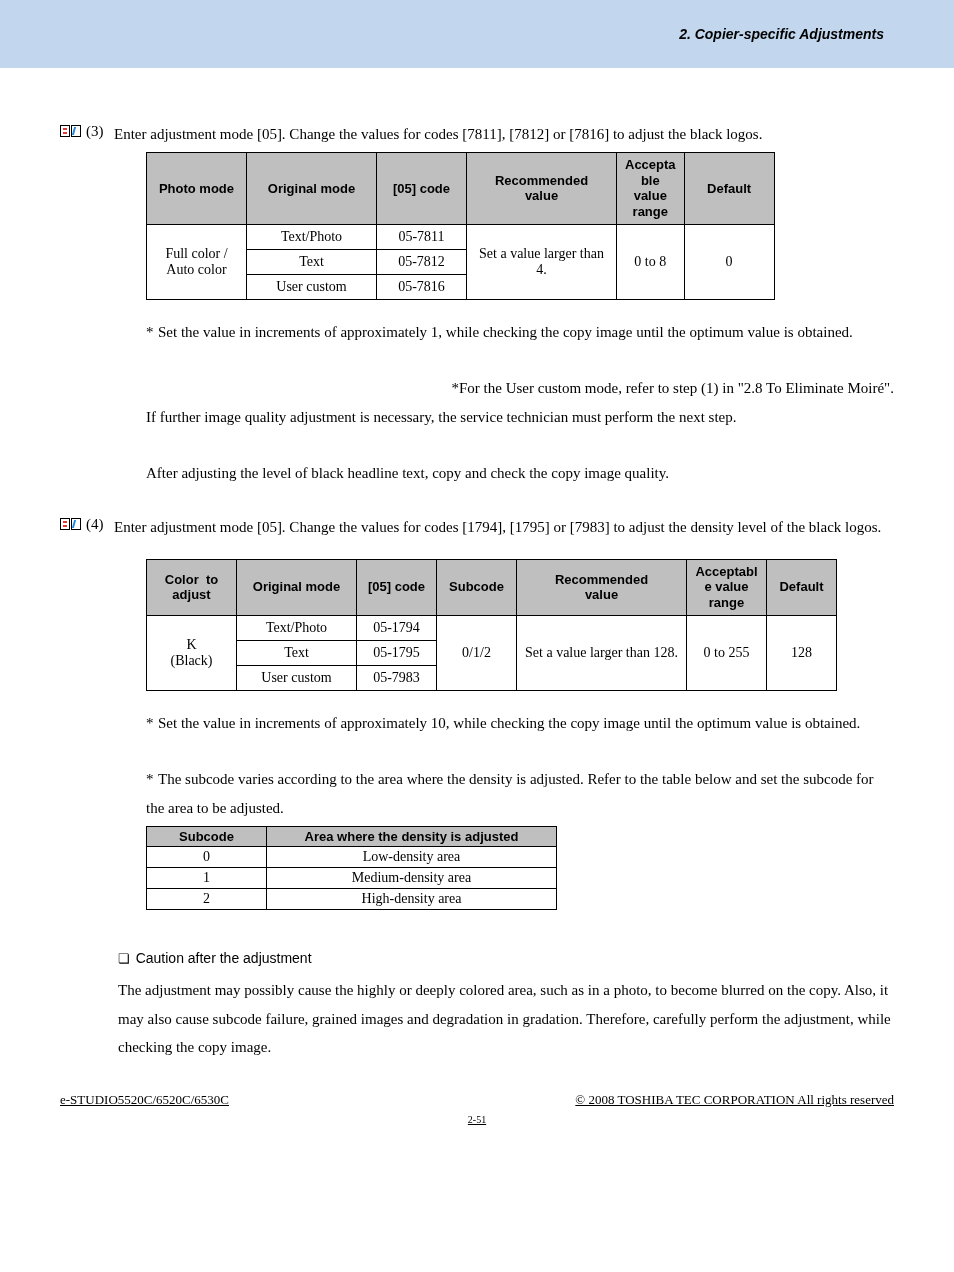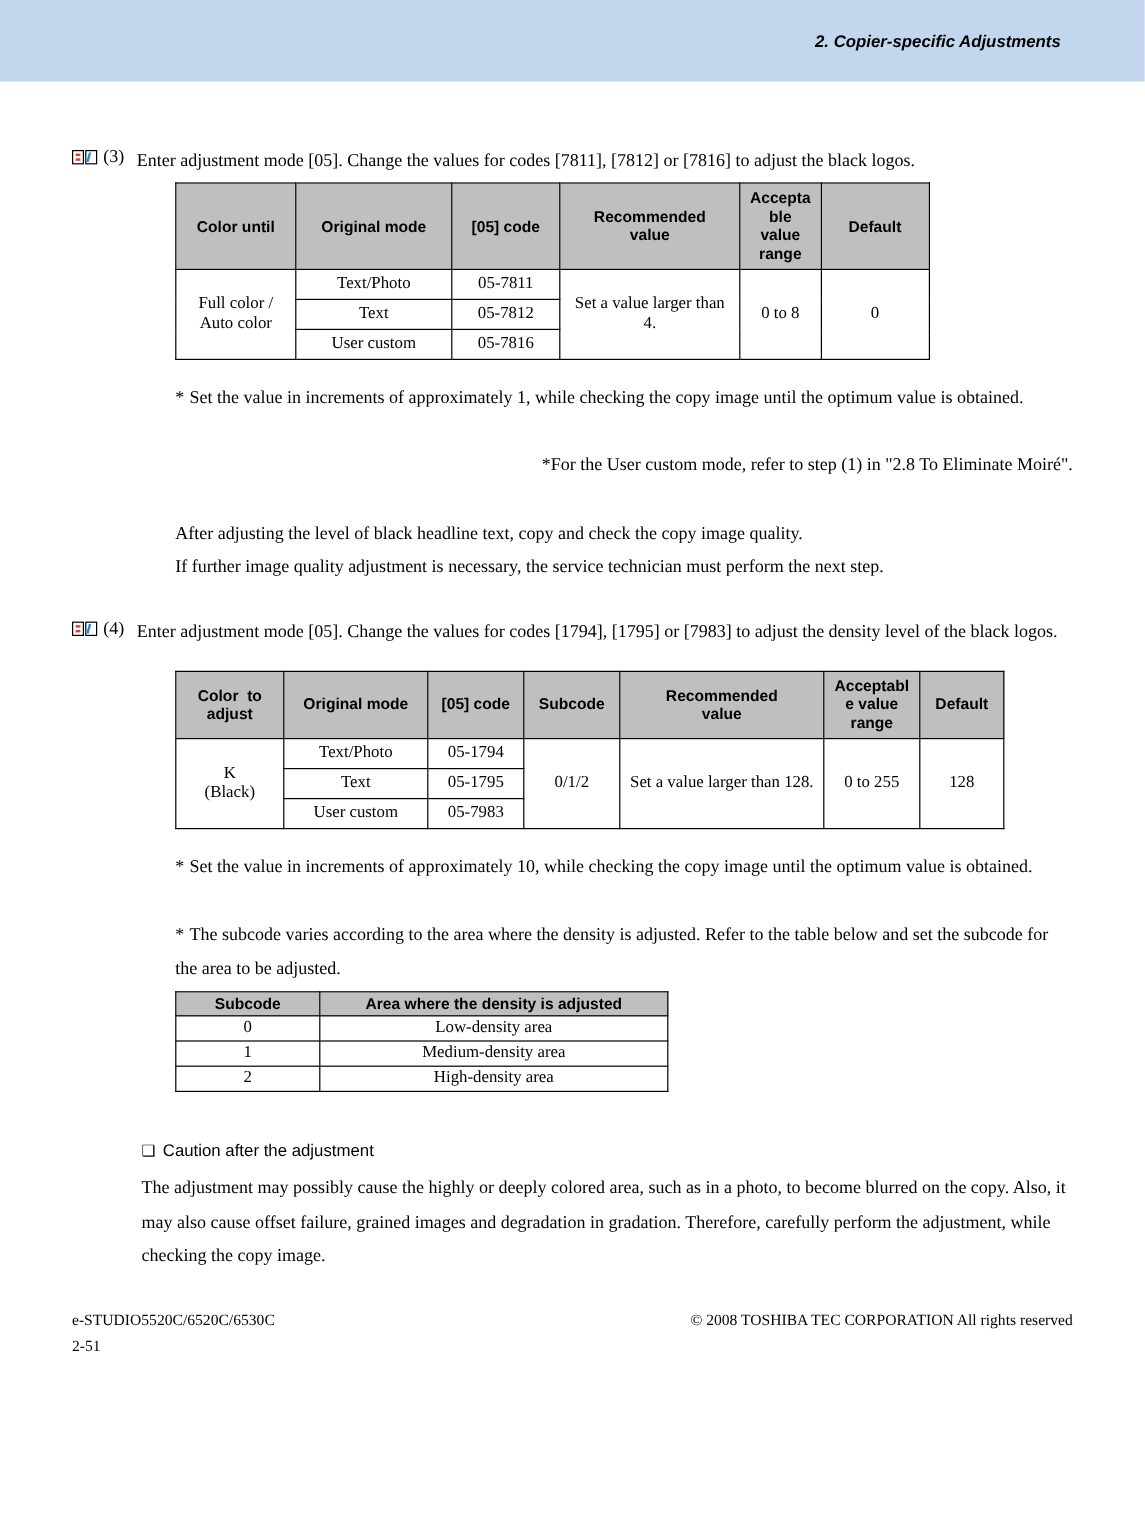--- a/index.html
+++ b/index.html
@@ -69,23 +69,24 @@
   }
   .note { margin-left: 86px; margin-top: 18px; line-height: 1.9; }
   .note-star { display:inline-block; width:12px; }
   .caution-line { margin-top:40px; margin-left:58px; font-family: Arial, Helvetica, sans-serif; font-weight:normal; font-size:14px; }
   .caution-body { margin-left:58px; margin-top:10px; line-height:1.9; }
   .check-icon { font-family: Arial; font-size:13px; margin-right:6px; }
   .footer {
     width: 954px;
     padding: 0 60px 30px 60px;
     font-size: 13px;
+    text-decoration: underline;
   }
   .footer-top { display:flex; justify-content:space-between; }
-  .footer-page { margin-top:6px; font-size:13px; }
+  .footer-page { text-align:center; margin-top:6px; font-size:10px; }
   table.sub { margin-left:86px; border-collapse:collapse; font-size:14px; }
   table.sub th, table.sub td { border:1px solid #000; padding:2px 10px; text-align:center; }
   table.sub th { background:#bfbfbf; font-family:Arial,Helvetica,sans-serif; font-weight:bold; font-size:13px; }
 </style>
 </head>
 <body>
 
 <div class="header-bar">
   <span class="header-title">2. Copier-specific Adjustments</span>
 </div>
@@ -97,21 +98,21 @@
       <span class="icon-box1"></span>
       <span class="icon-box2"></span>
     </div>
     <div class="num-col">(3)</div>
     <div class="step-text">Enter adjustment mode [05]. Change the values for codes [7811], [7812] or [7816] to adjust the black logos.</div>
   </div>
 
   <table class="data" style="margin-top:6px;">
     <tbody>
         <tr>
-      <th style="width:100px">Color until</th>
+      <th style="width:100px">Photo mode</th>
       <th style="width:130px">Original mode</th>
       <th style="width:90px">[05] code</th>
       <th style="width:150px">Recommended<br>value</th>
       <th style="width:63px">Accepta<br>ble value<br>range</th>
       <th style="width:90px">Default</th>
     </tr>
     <tr>
       <td rowspan="3">Full color / Auto color</td>
       <td>Text/Photo</td>
       <td>05-7811</td>
@@ -129,25 +130,25 @@
     </tr>
   </tbody>
     </table>
 
   <div class="note">
     <span class="note-star">*</span><span>Set the value in increments of approximately 1, while checking the copy image until the optimum value is obtained.</span>
   </div>
   <div class="note" style="margin-top:28px;text-align:right;">
     <span class="note-star">*</span><span>For the User custom mode, refer to step (1) in "2.8 To Eliminate Moiré".</span>
   </div>
+  <div class="note" style="margin-top:0;">
+    <span>If further image quality adjustment is necessary, the service technician must perform the next step.</span>
+  </div>
   <div class="note" style="margin-top:28px;">
     <span>After adjusting the level of black headline text, copy and check the copy image quality.</span>
-  </div>
-  <div class="note" style="margin-top:0;">
-    <span>If further image quality adjustment is necessary, the service technician must perform the next step.</span>
   </div>
 
   <div class="step-row" style="margin-top:28px;">
     <div class="icons-col">
       <span class="icon-box1"></span>
       <span class="icon-box2"></span>
     </div>
     <div class="num-col">(4)</div>
     <div class="step-text">Enter adjustment mode [05]. Change the values for codes [1794], [1795] or [7983] to adjust the density level of the black logos.</div>
   </div>
@@ -207,21 +208,21 @@
     <tr>
           <td>2</td>
           <td>High-density area</td>
         </tr>
   </tbody>
     </table>
 
   <div class="caution-line">
     <span class="check-icon">❏</span><span>Caution after the adjustment</span>
   </div>
-  <div class="caution-body">The adjustment may possibly cause the highly or deeply colored area, such as in a photo, to become blurred on the copy.  Also, it may also cause offset failure, grained images and degradation in gradation.  Therefore, carefully perform the adjustment, while checking the copy image.</div>
+  <div class="caution-body">The adjustment may possibly cause the highly or deeply colored area, such as in a photo, to become blurred on the copy.  Also, it may also cause subcode failure, grained images and degradation in gradation.  Therefore, carefully perform the adjustment, while checking the copy image.</div>
 
 </div>
 
 <div class="footer">
   <div class="footer-top">
     <span>e-STUDIO5520C/6520C/6530C</span>
     <span>© 2008 TOSHIBA TEC CORPORATION All rights reserved</span>
   </div>
   <div class="footer-page">2-51</div>
 </div>

